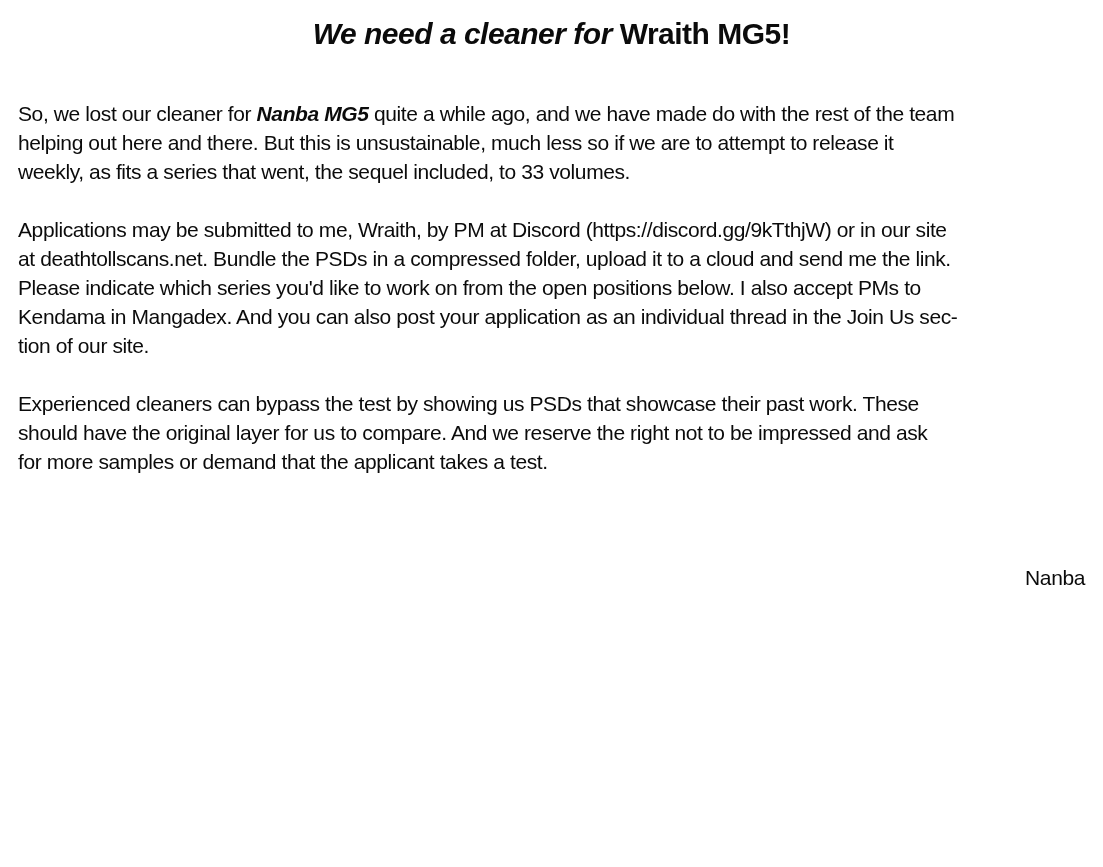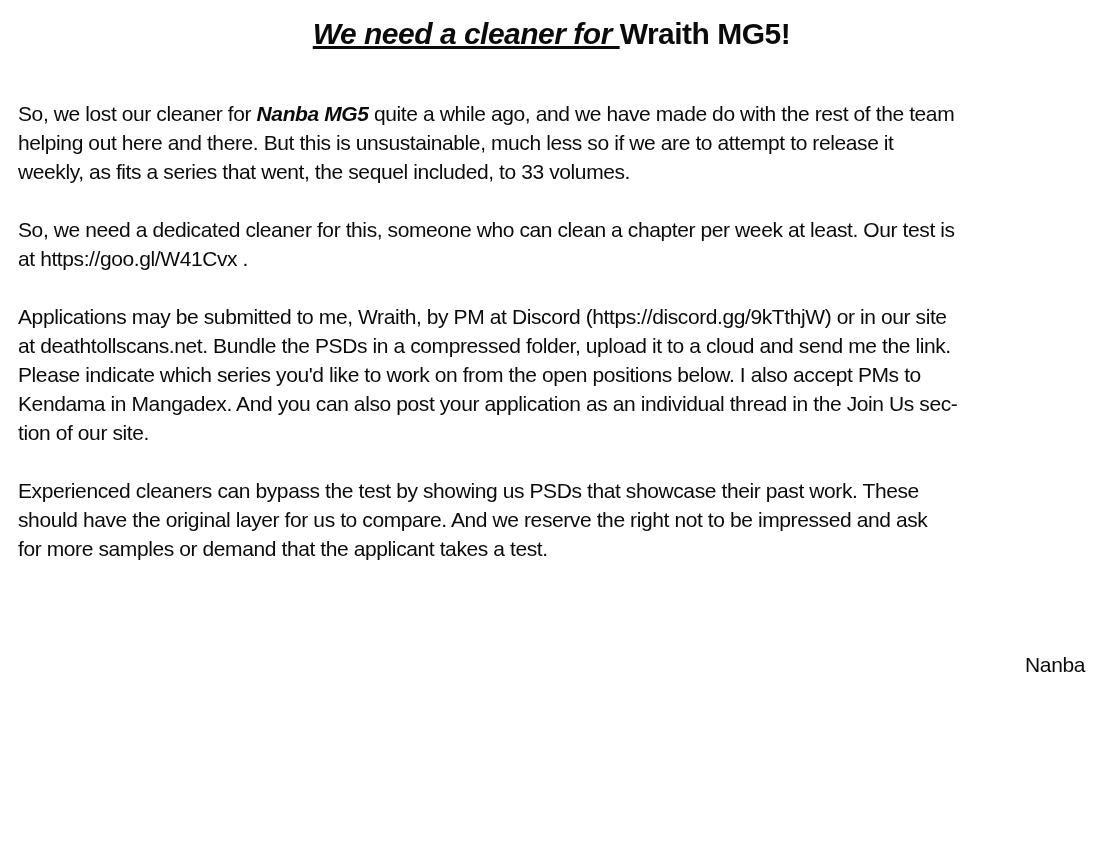--- a/index.html
+++ b/index.html
@@ -20,21 +20,20 @@
   .title {
     margin: 0 0 45px 0;
     text-align: center;
     font-size: 30px;
     line-height: 41px;
     font-weight: 700;
     letter-spacing: -0.5px;
   }
   .italic {
     font-style: italic;
-    text-decoration: underline;
   }
   .para {
     margin: 0 0 29px 0;
     font-size: 21px;
     line-height: 29px;
     letter-spacing: -0.4px;
     white-space: pre;
   }
   .right {
     text-align: right;
@@ -48,22 +47,20 @@
 <body>
 
 <div class="page">
 
   <h1 class="title"><span class="italic">We need a cleaner for </span><span>Wraith MG5!</span></h1>
 
   <p class="para"><span>So, we lost our cleaner for </span><span class="bold-italic">Nanba MG5</span><span> quite a while ago, and we have made do with the rest of the team
 helping out here and there. But this is unsustainable, much less so if we are to attempt to release it
 weekly, as fits a series that went, the sequel included, to 33 volumes.</span></p>
 
-  <p class="para">So, we need a dedicated cleaner for this, someone who can clean a chapter per week at least. Our test is
-at https://goo.gl/W41Cvx .</p>
 
 
   <p class="para">Applications may be submitted to me, Wraith, by PM at Discord (https://discord.gg/9kTthjW) or in our site
 at deathtollscans.net. Bundle the PSDs in a compressed folder, upload it to a cloud and send me the link.
 Please indicate which series you'd like to work on from the open positions below. I also accept PMs to
 Kendama in Mangadex. And you can also post your application as an individual thread in the Join Us sec-
 tion of our site.</p>
 
   <p class="para">Experienced cleaners can bypass the test by showing us PSDs that showcase their past work. These
 should have the original layer for us to compare. And we reserve the right not to be impressed and ask

